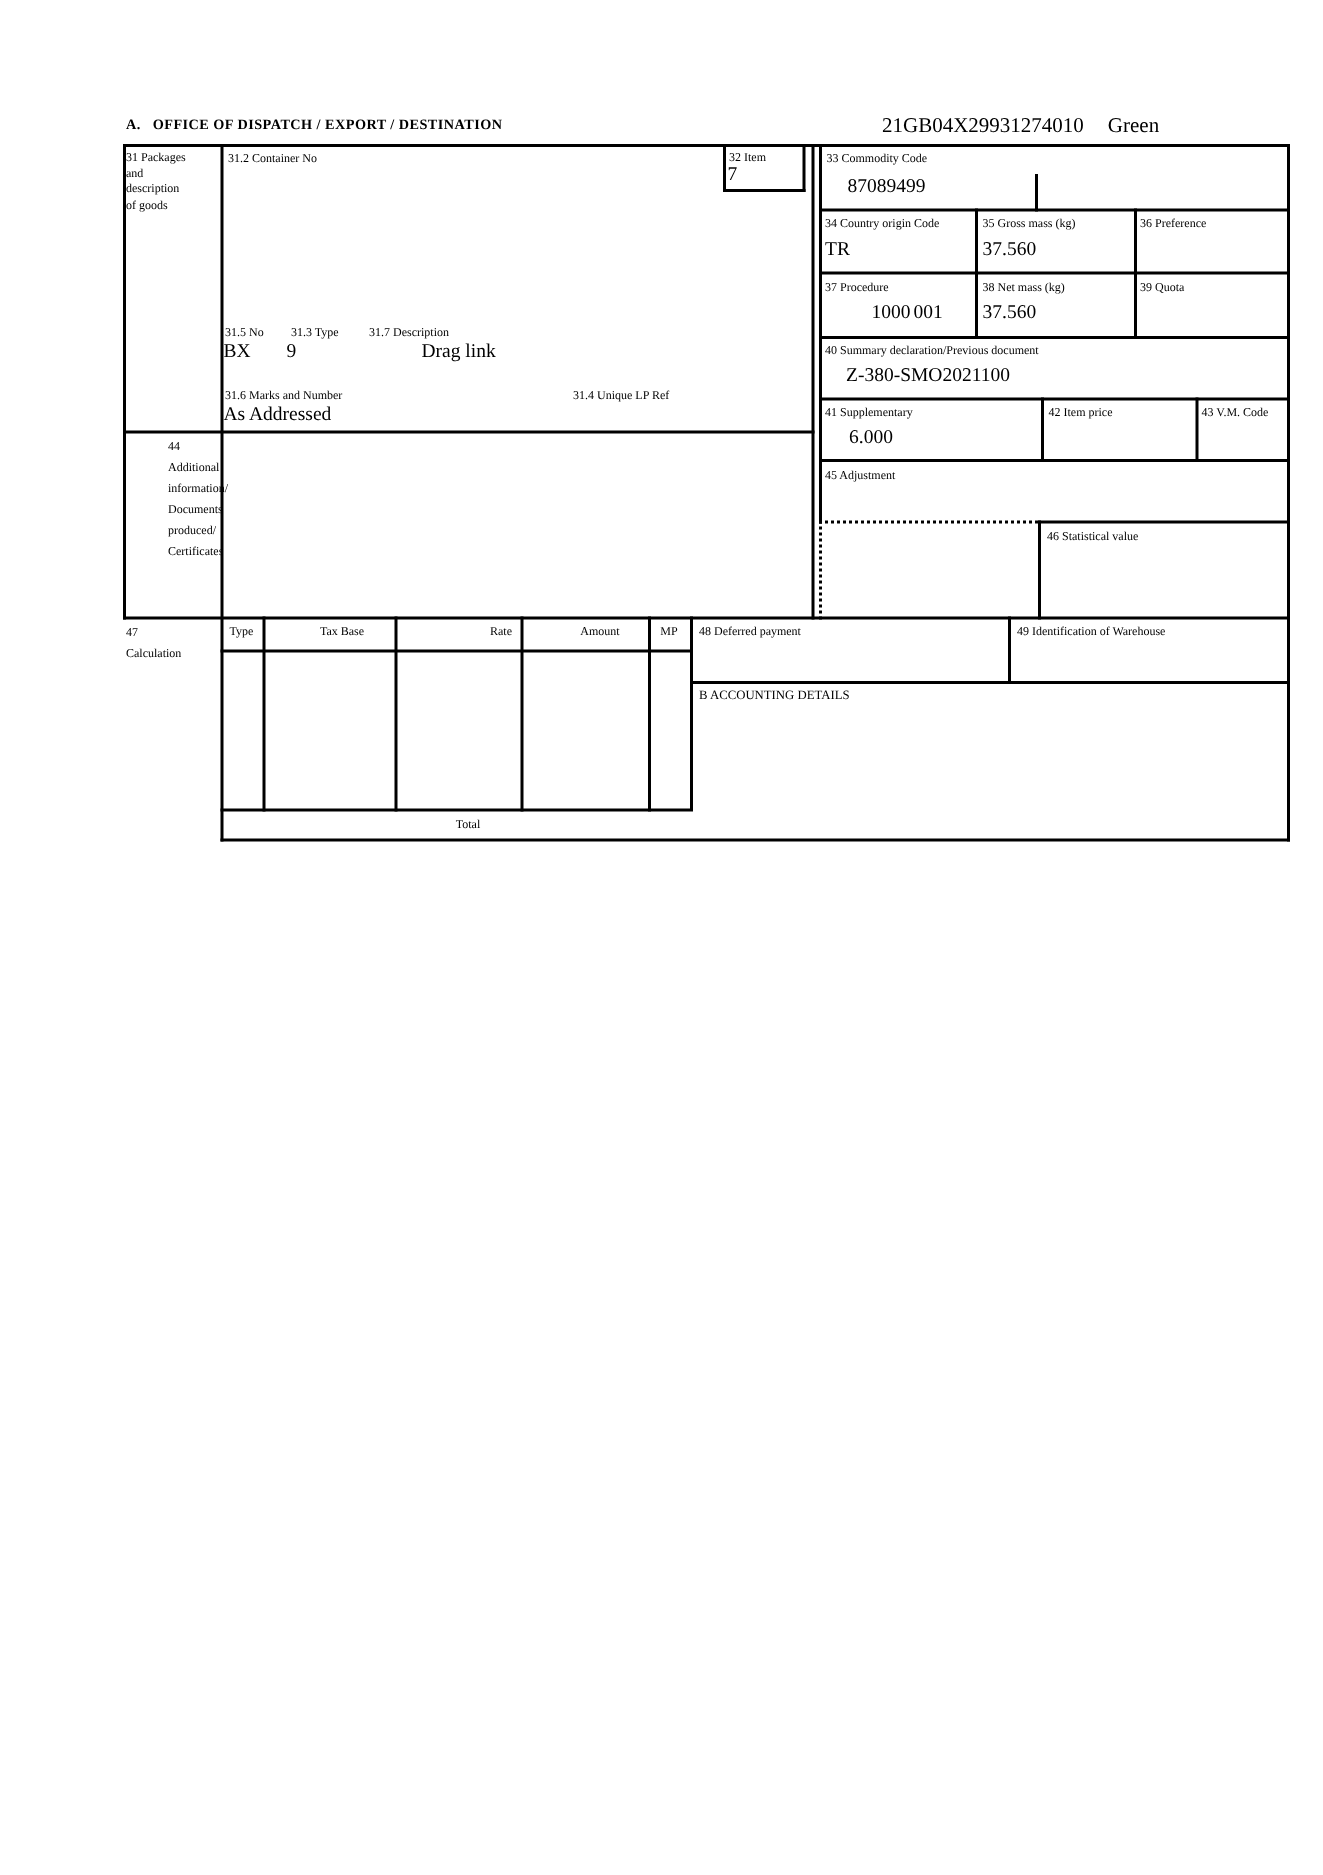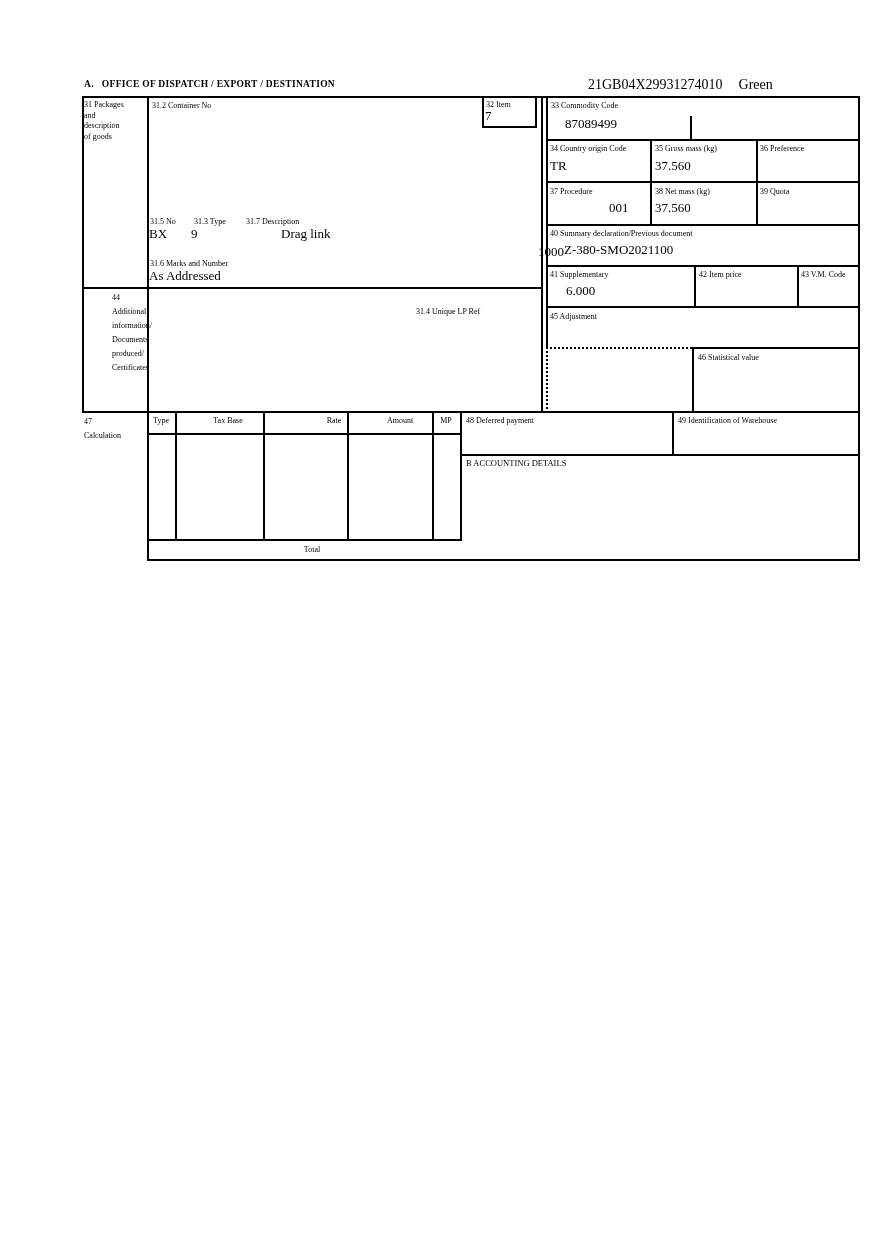--- a/index.html
+++ b/index.html
@@ -84,38 +84,38 @@
   <div class="lbl" style="left:551px;top:101px;">33 Commodity Code</div>
   <div class="val" style="left:565px;top:117px;">87089499</div>
 
   <div class="lbl" style="left:550px;top:144px;">34 Country origin Code</div>
   <div class="val" style="left:550px;top:159px;">TR</div>
   <div class="lbl" style="left:655px;top:144px;">35 Gross mass (kg)</div>
   <div class="val" style="left:655px;top:159px;">37.560</div>
   <div class="lbl" style="left:760px;top:144px;">36 Preference</div>
 
   <div class="lbl" style="left:550px;top:187px;">37 Procedure</div>
-  <div class="val" style="left:538px;top:201px;margin-top:44px;">1000</div>
+  <div class="val" style="left:581px;top:201px;">1000</div>
   <div class="val" style="left:609px;top:201px;">001</div>
   <div class="lbl" style="left:655px;top:187px;">38 Net mass (kg)</div>
   <div class="val" style="left:655px;top:201px;">37.560</div>
   <div class="lbl" style="left:760px;top:187px;">39 Quota</div>
 
   <div class="lbl" style="left:550px;top:229px;">40 Summary declaration/Previous document</div>
   <div class="val" style="left:564px;top:243px;">Z-380-SMO2021100</div>
 
   <div class="lbl" style="left:150px;top:217px;">31.5 No</div>
   <div class="lbl" style="left:194px;top:217px;">31.3 Type</div>
   <div class="lbl" style="left:246px;top:217px;">31.7 Description</div>
   <div class="val" style="left:149px;top:227px;">BX</div>
   <div class="val" style="left:191px;top:227px;">9</div>
   <div class="val" style="left:246px;top:227px;margin-left:35px;">Drag link</div>
 
   <div class="lbl" style="left:150px;top:259px;">31.6 Marks and Number</div>
-  <div class="lbl" style="left:416px;top:259px;margin-top:48px;">31.4 Unique LP Ref</div>
+  <div class="lbl" style="left:382px;top:259px;">31.4 Unique LP Ref</div>
   <div class="val" style="left:149px;top:269px;">As Addressed</div>
 
   <div class="lbl" style="left:550px;top:270px;">41 Supplementary</div>
   <div class="val" style="left:566px;top:284px;">6.000</div>
   <div class="lbl" style="left:699px;top:270px;text-align:center;">42 Item price</div>
   <div class="lbl" style="left:801px;top:270px;">43 V.M. Code</div>
 
   <div class="lbl" style="left:84px;top:291px;line-height:14px;margin-left:28px;">
     <div>44</div>
     <div>Additional</div>

